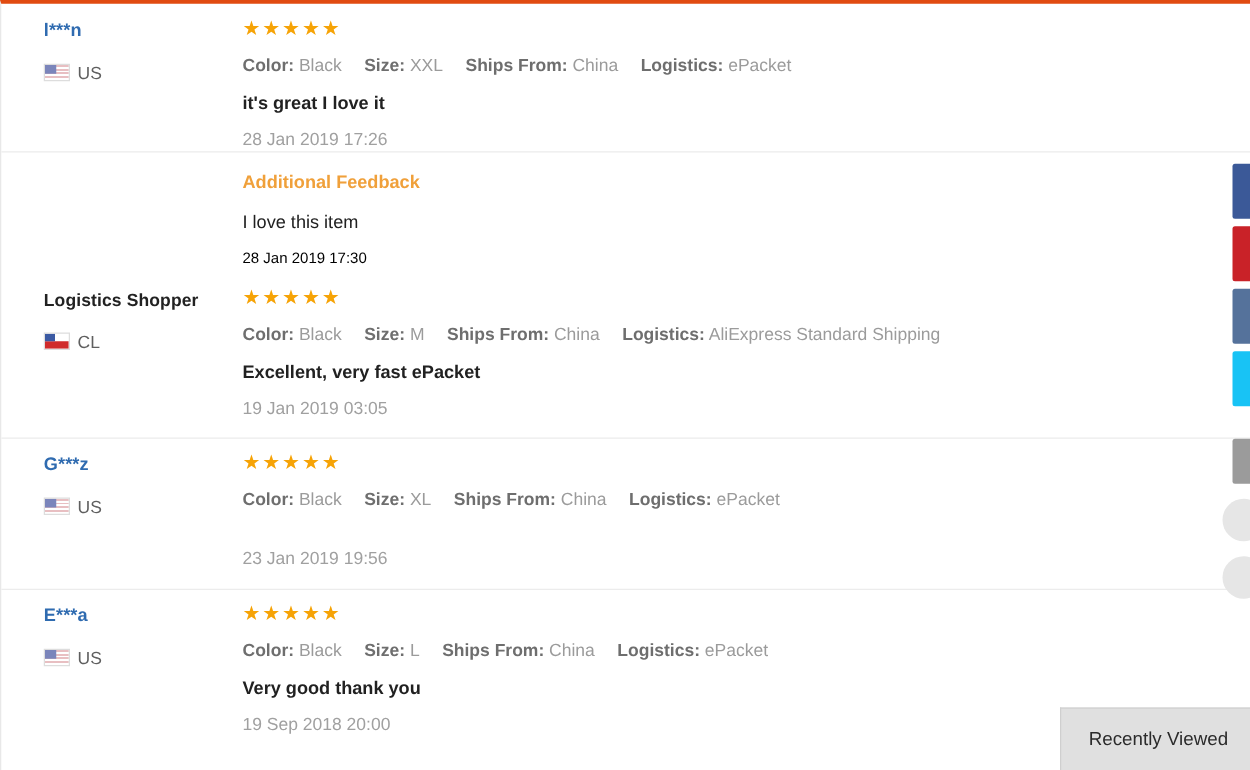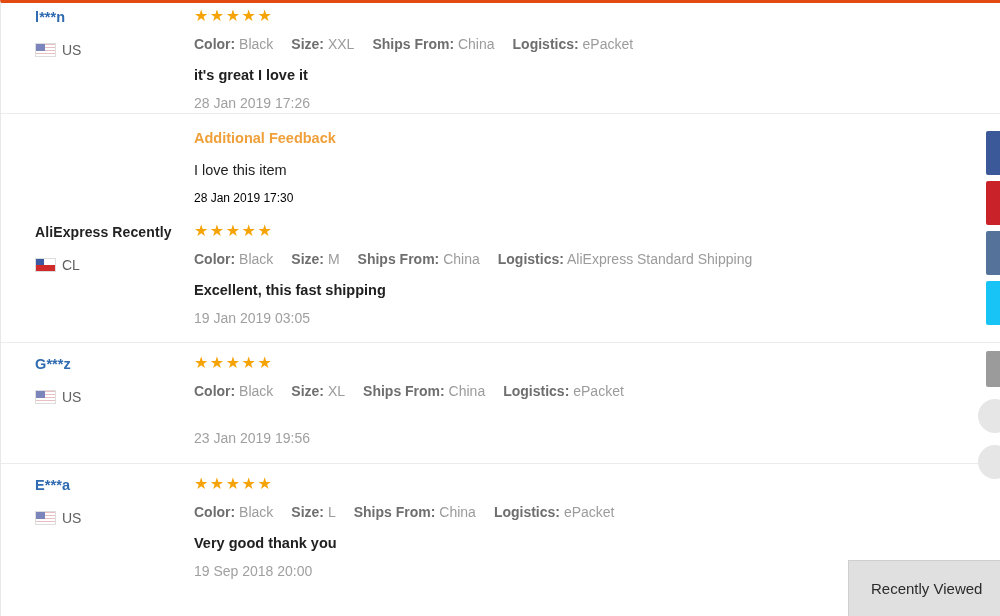--- a/index.html
+++ b/index.html
@@ -23,21 +23,21 @@
     background: #ffffff;
     box-sizing: border-box;
     border-top: 3px solid #e14b11;
     border-left: 1px solid #e8e8e8;
     overflow: hidden;
   }
 
   
   .review-list {
     position: absolute;
-    top: 4px;
+    top: 12px;
     left: 0;
     width: 1000px;
   }
 
   .review {
     position: relative;
     display: flex;
     align-items: flex-start;
     padding: 0;
     box-sizing: border-box;
@@ -231,21 +231,21 @@
     margin-bottom: 12px;
     cursor: pointer;
   }
 
   
   .recently-viewed {
     position: absolute;
     right: 0;
     bottom: 0;
     width: 152px;
-    height: 56px;
+    height: 50px;
     background: #e0e0e0;
     border: 1px solid #cfcfcf;
     border-right: none;
     border-bottom: none;
     box-sizing: border-box;
     display: flex;
     align-items: center;
     z-index: 30;
     margin-top: 12px;
   }
@@ -286,32 +286,32 @@
       <div class="rev-left"></div>
       <div class="rev-right">
         <div class="fb-title">Additional Feedback</div>
         <div class="fb-comment">I love this item</div>
         <div class="fb-date">28 Jan 2019 17:30</div>
       </div>
     </div>
 
     <div class="review" style="margin-top:14px;">
       <div class="rev-left">
-        <div class="reviewer-name anon">AliExpress Recently</div>
+        <div class="reviewer-name anon">Logistics Shopper</div>
         <div class="country-row">
           <span class="flag flag-cl"></span>
           <span class="country-code">CL</span>
         </div>
       </div>
       <div class="rev-right">
         <span class="stars">★★★★★</span>
         <div class="attrs">
           <span class="attr"><span class="k">Color:</span> <span class="v">Black</span></span><span class="attr"><span class="k">Size:</span> <span class="v">M</span></span><span class="attr"><span class="k">Ships From:</span> <span class="v">China</span></span><span class="attr"><span class="k">Logistics:</span> <span class="v">AliExpress Standard Shipping</span></span>
         </div>
-        <div class="comment">Excellent, this fast shipping</div>
+        <div class="comment">Excellent, very fast ePacket</div>
         <div class="rev-date">19 Jan 2019 03:05</div>
       </div>
     </div>
 
     <div class="review" style="margin-top:14px;">
       <div class="rev-left">
         <div class="reviewer-name">G***z</div>
         <div class="country-row">
           <span class="flag flag-us"></span>
           <span class="country-code">US</span>

